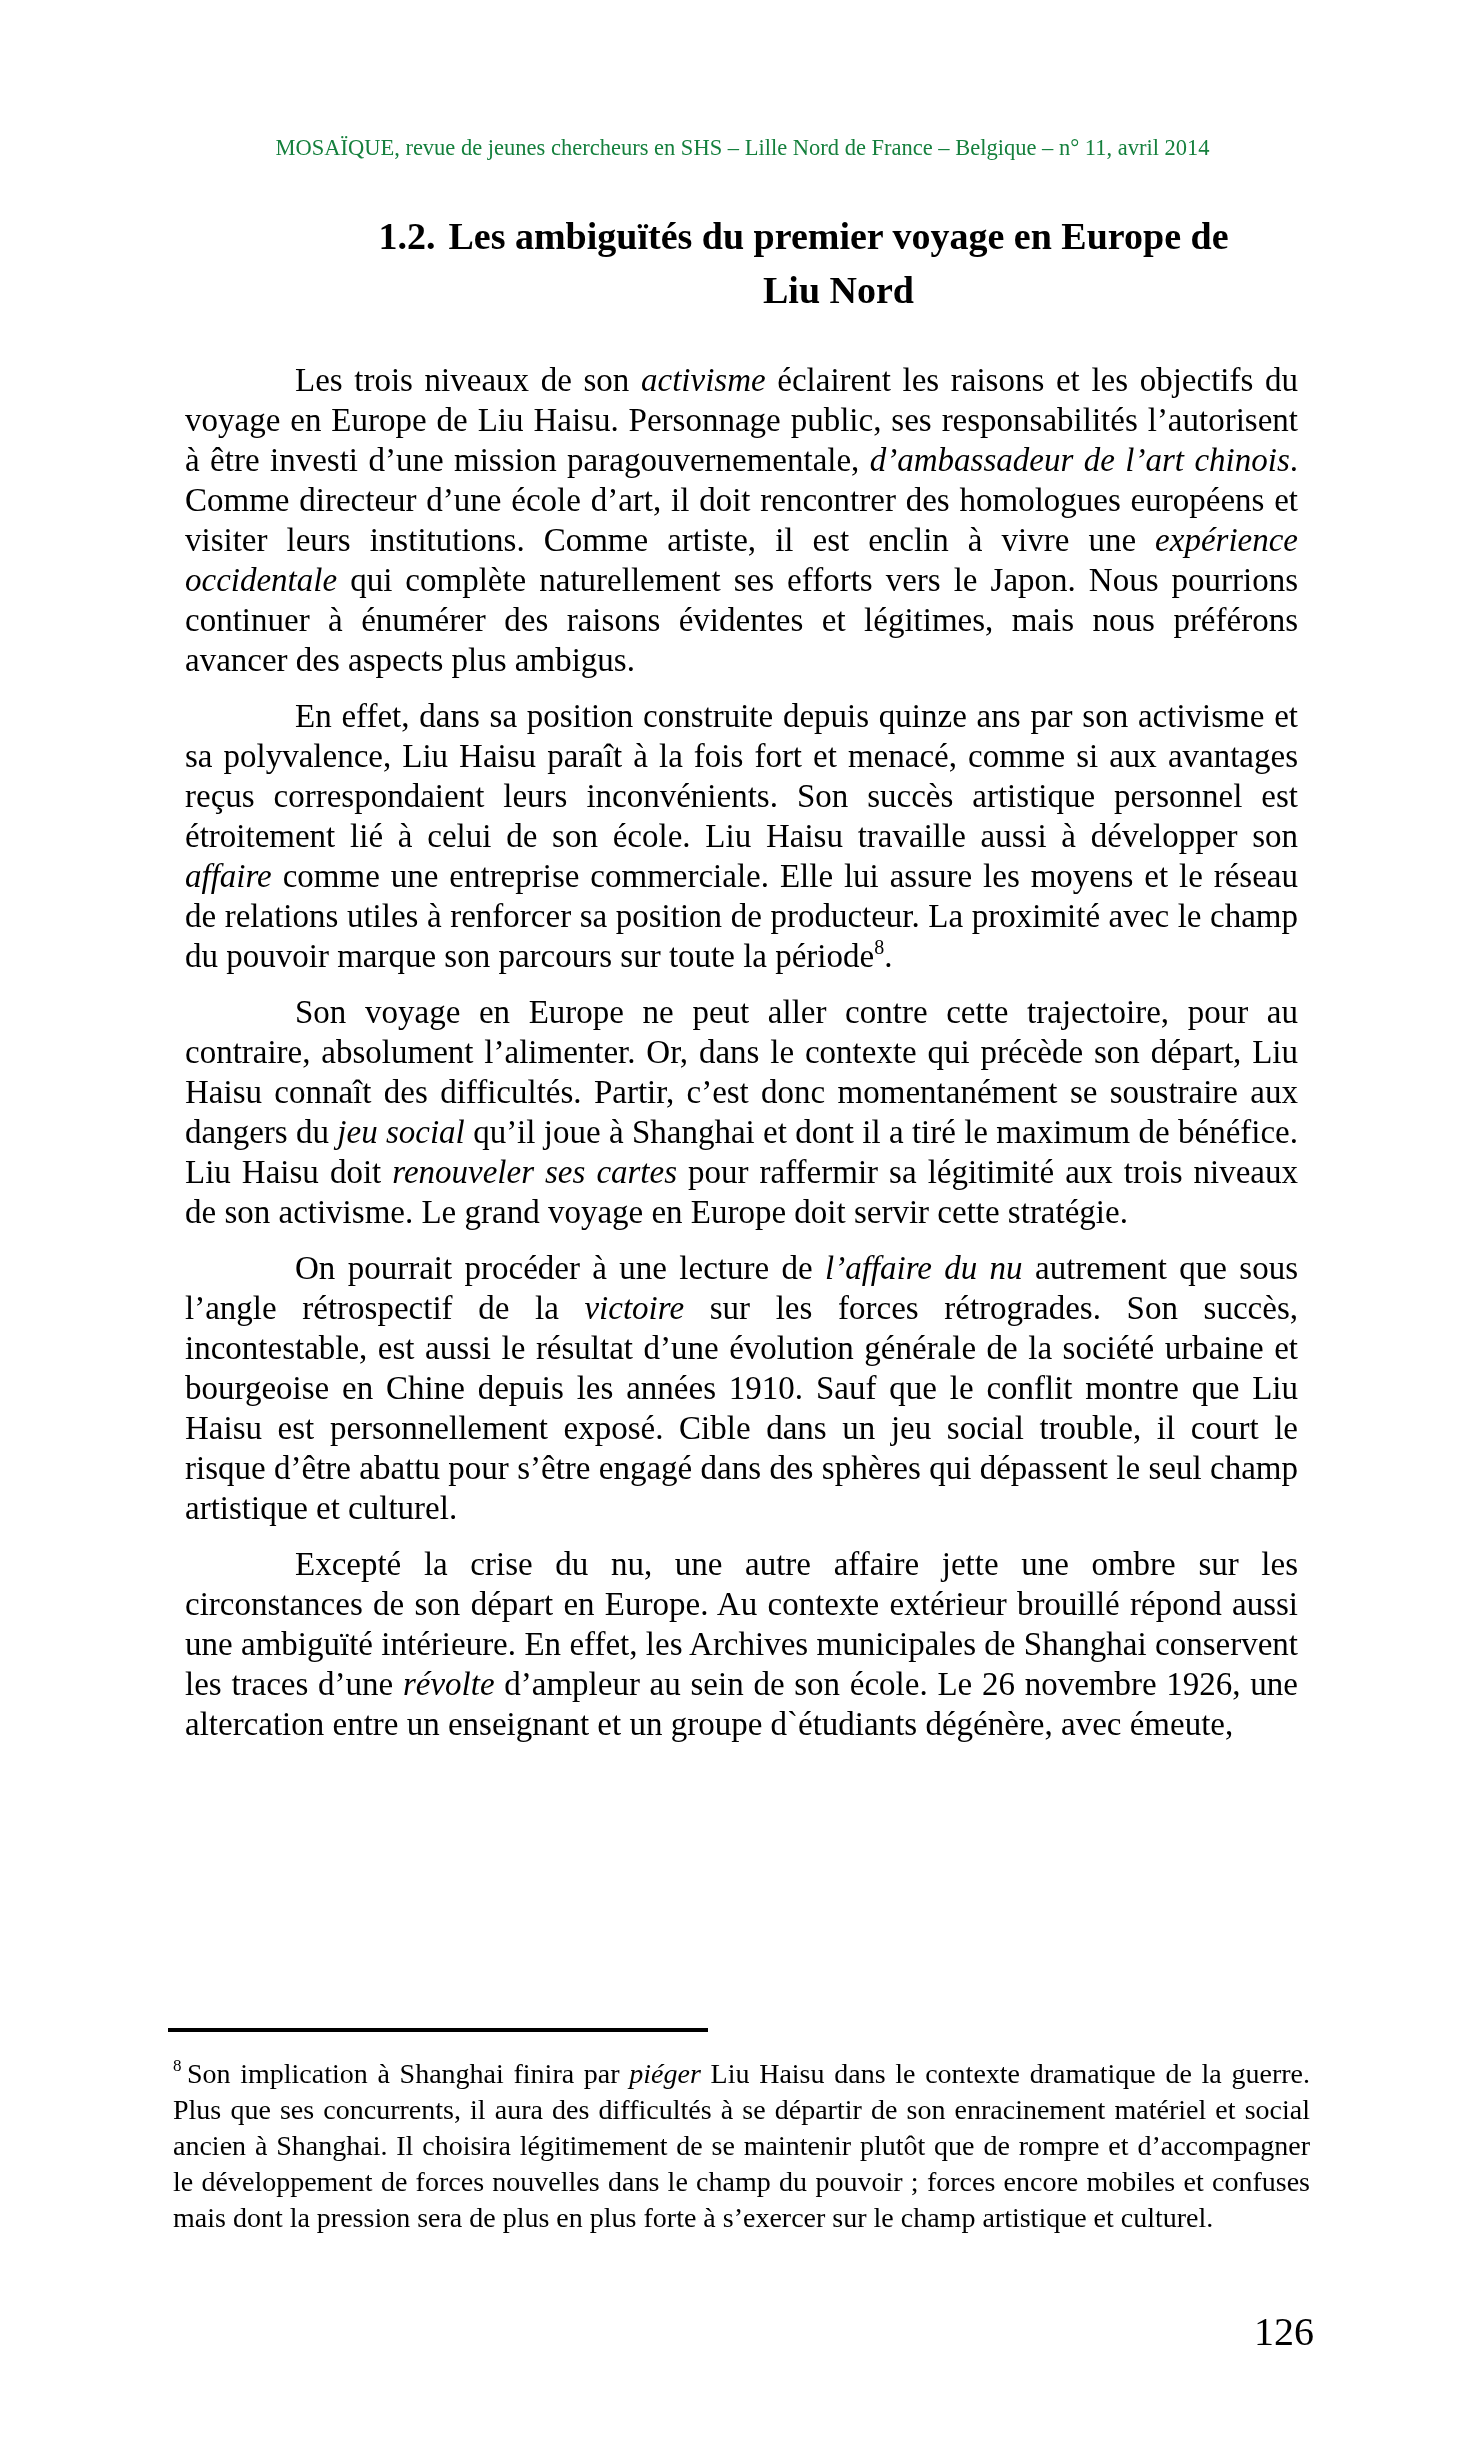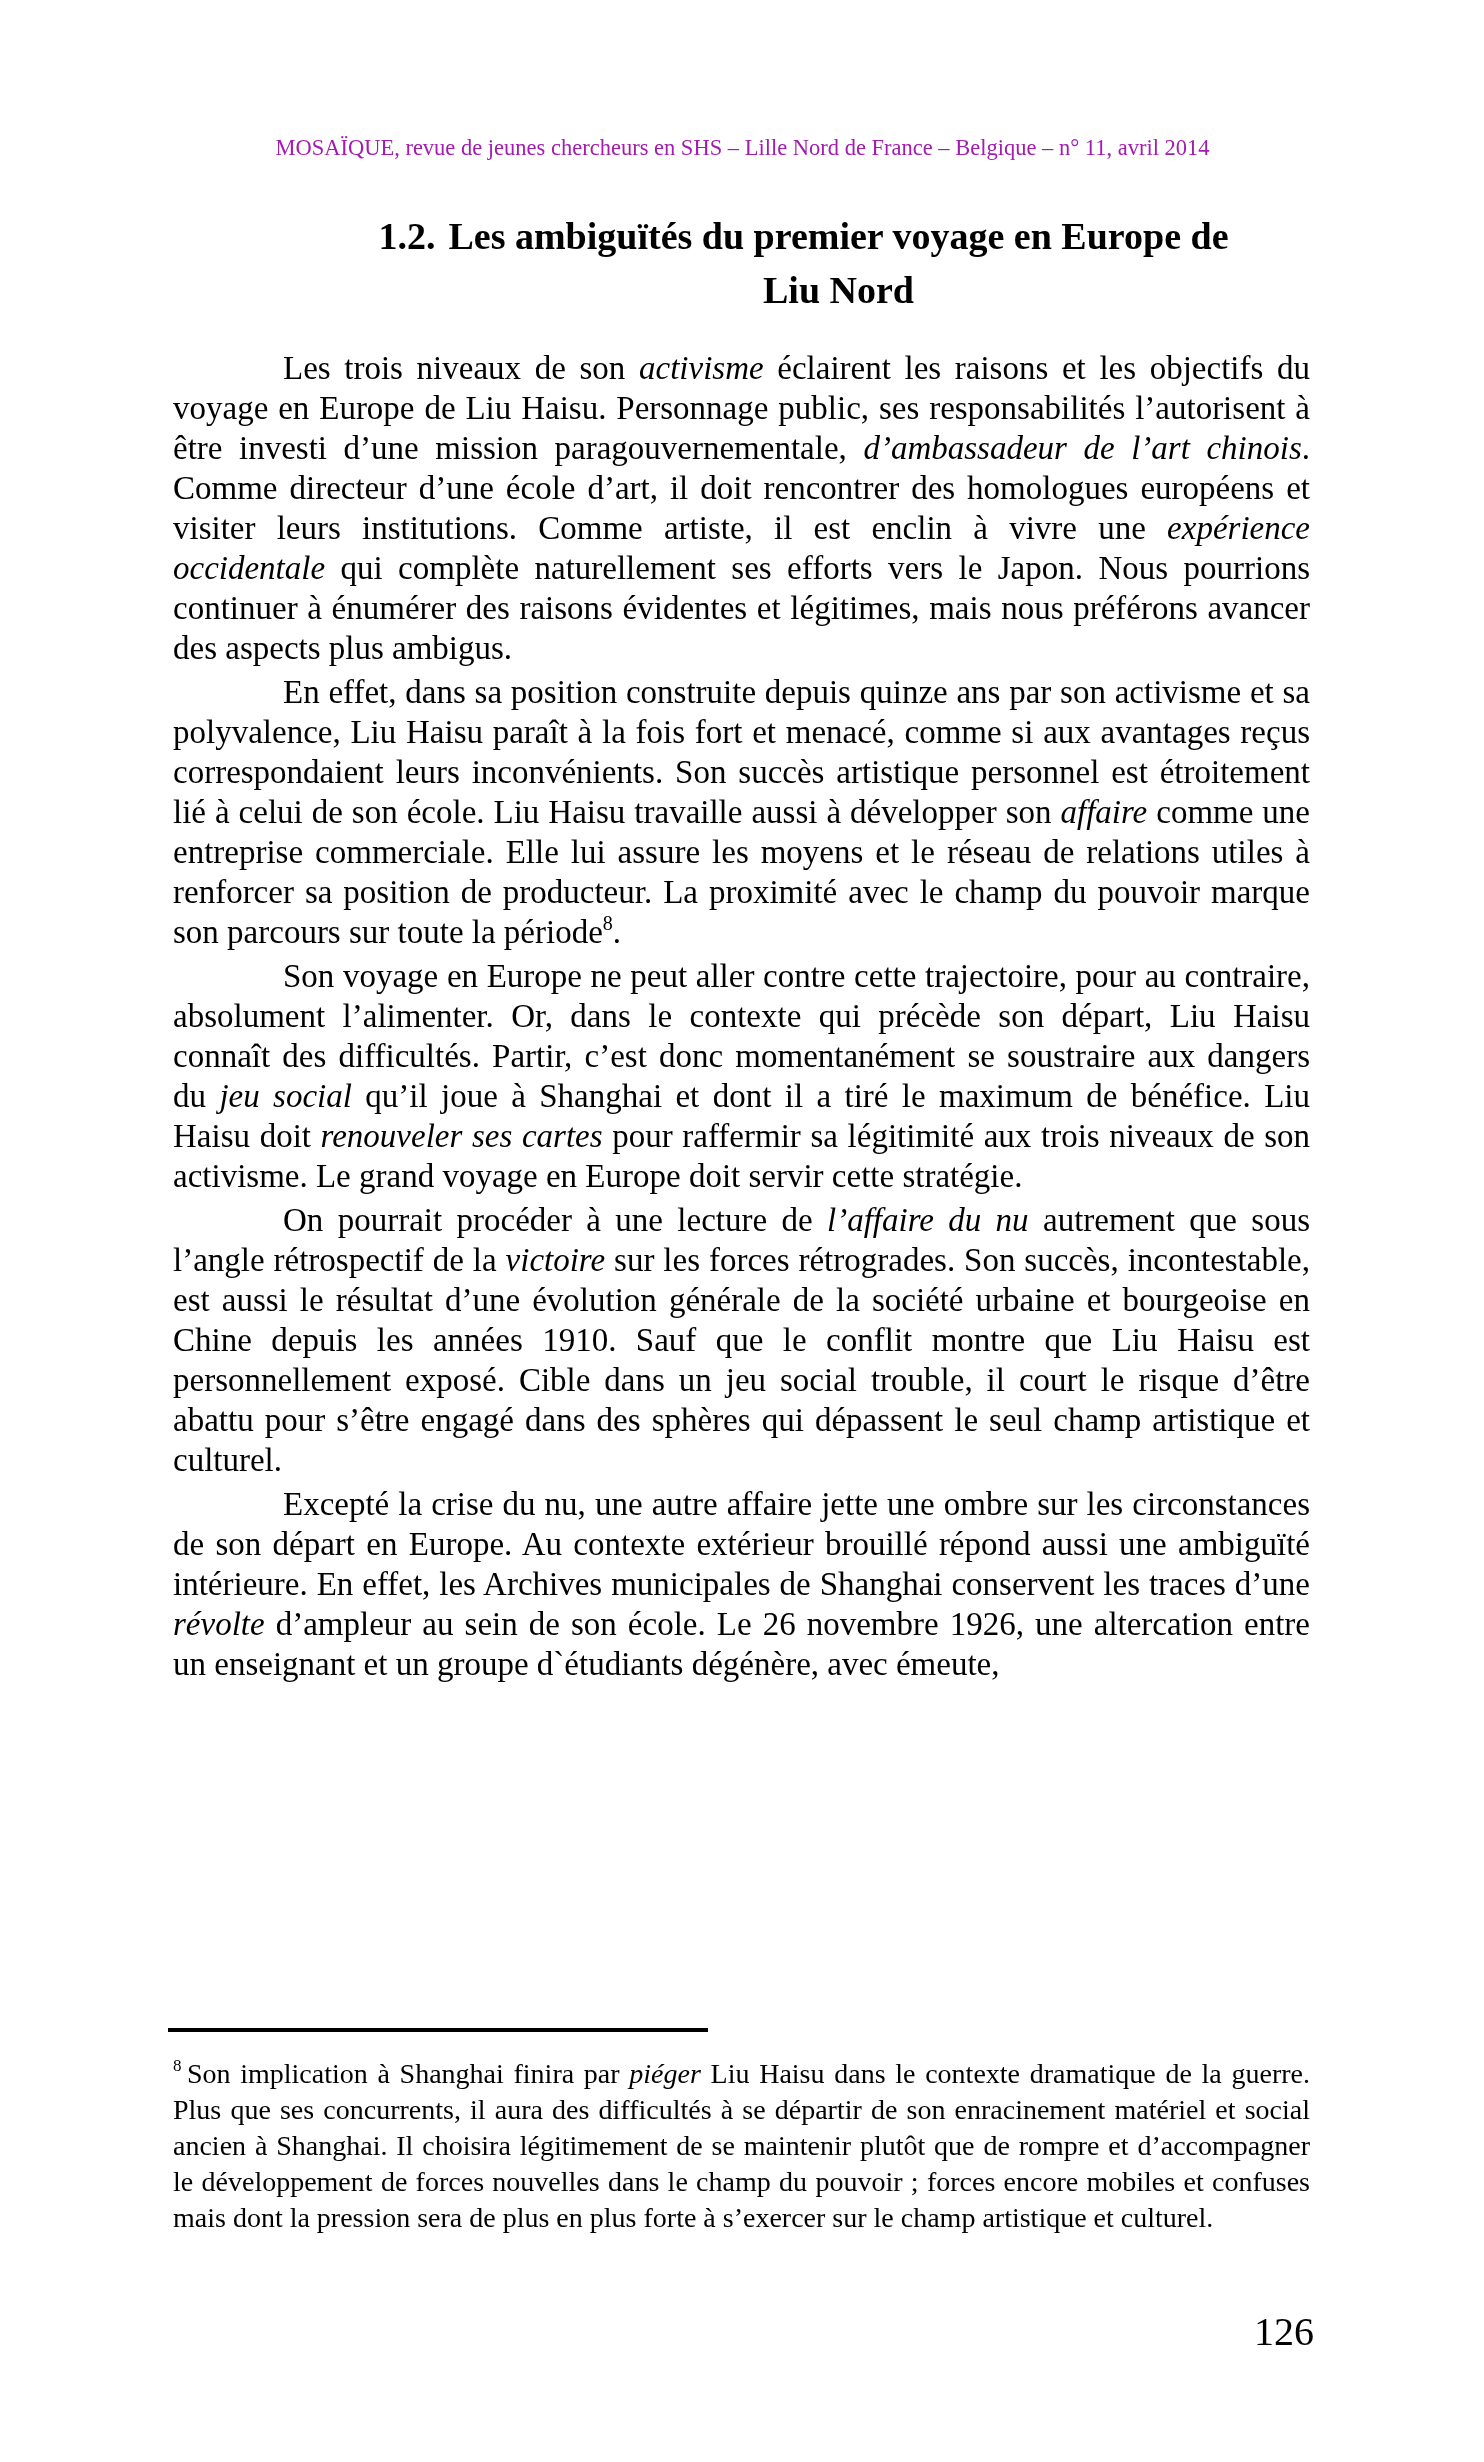--- a/index.html
+++ b/index.html
@@ -17,21 +17,21 @@
     }
     .running-header {
       position: absolute;
       top: 135px;
       left: 0;
       width: 1485px;
       text-align: center;
       font-family: "Liberation Serif", serif;
       font-size: 22.5px;
       letter-spacing: 0px;
-      color: #a21caf;
+      color: #15803d;
       white-space: nowrap;
     }
     .section-heading {
       position: absolute;
       top: 209px;
       left: 258px;
       width: 1078px;
       font-family: "Liberation Serif", serif;
       font-weight: bold;
       font-size: 38px;
@@ -50,21 +50,21 @@
       top: 344px;
       left: 169px;
       width: 1145px;
       font-family: "Liberation Serif", serif;
       font-size: 33px;
       line-height: 40px;
       text-align: justify;
       hyphens: none;
     }
     .body-text p {
-      margin: 4px;
+      margin: 16px;
       text-indent: 110px;
     }
     .body-text em, .footnote em {
       font-style: italic;
     }
     sup.fn-ref {
       font-size: 20px;
       line-height: 0;
       vertical-align: 12.6px;
     }

